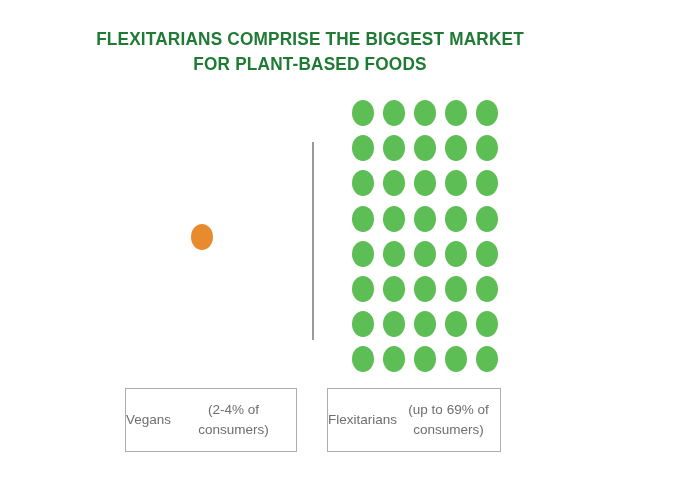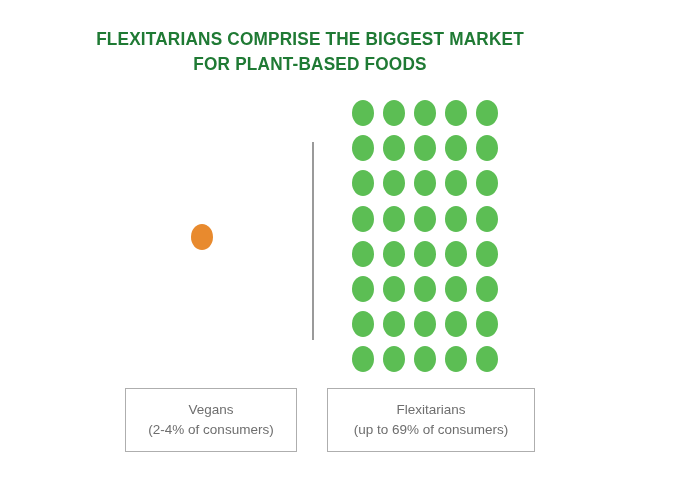--- a/index.html
+++ b/index.html
@@ -92,35 +92,34 @@
 
   
   .legend-box {
     position: absolute;
     top: 388px;
     height: 64px;
     box-sizing: border-box;
     border: 1px solid #aeaeae;
     background: #ffffff;
     display: flex;
-    flex-direction: column;
     align-items: center;
     justify-content: center;
     color: #6e6e6e;
     font-size: 13.5px;
     line-height: 20px;
     text-align: center;
   }
   #vegans-legend-box {
     left: 125px;
     width: 172px;
   }
   #flexitarians-legend-box {
     left: 327px;
-    width: 208px;
+    width: 174px;
   }
   .legend-name {
     display: block;
   }
   .legend-sub {
     display: block;
   }
 </style>
 </head>
 <body>

